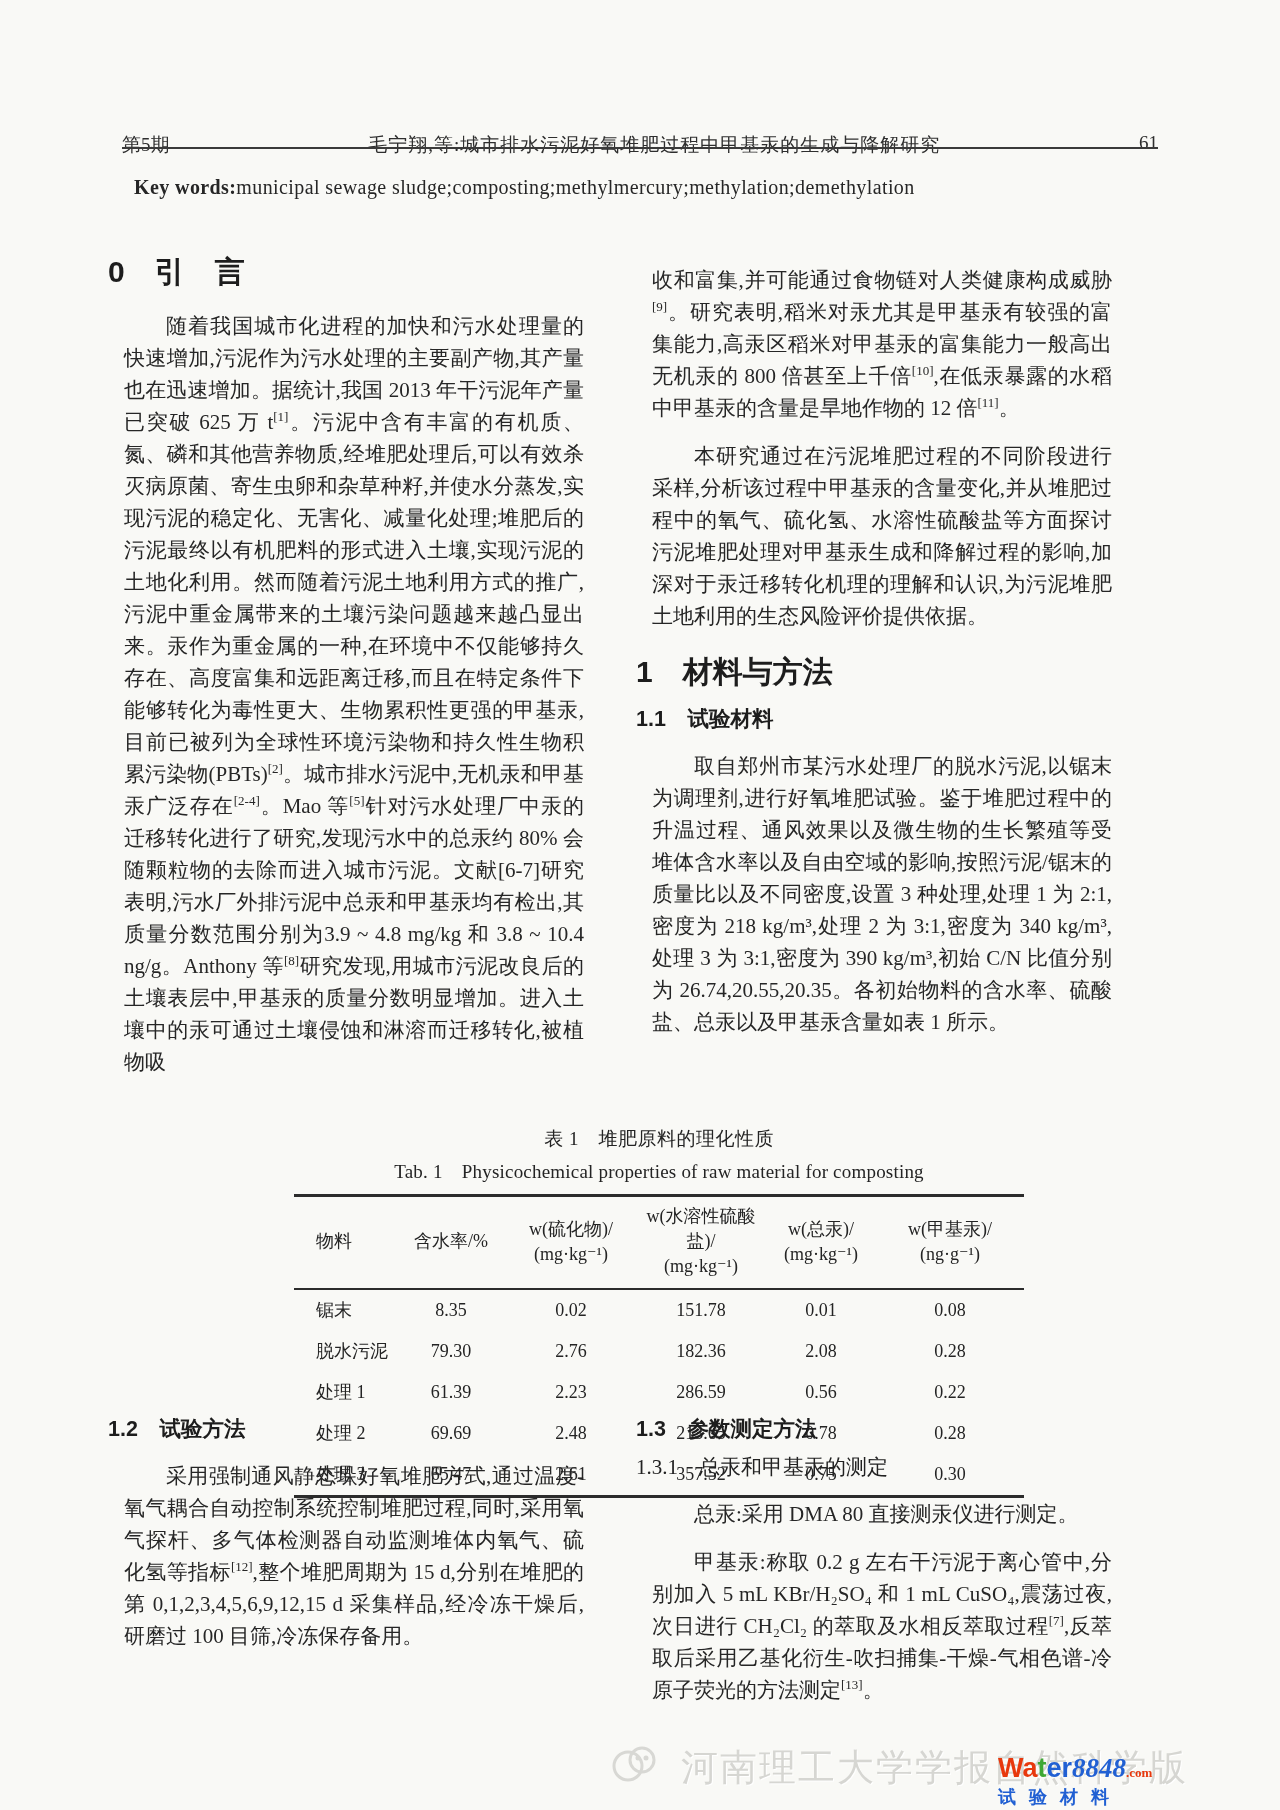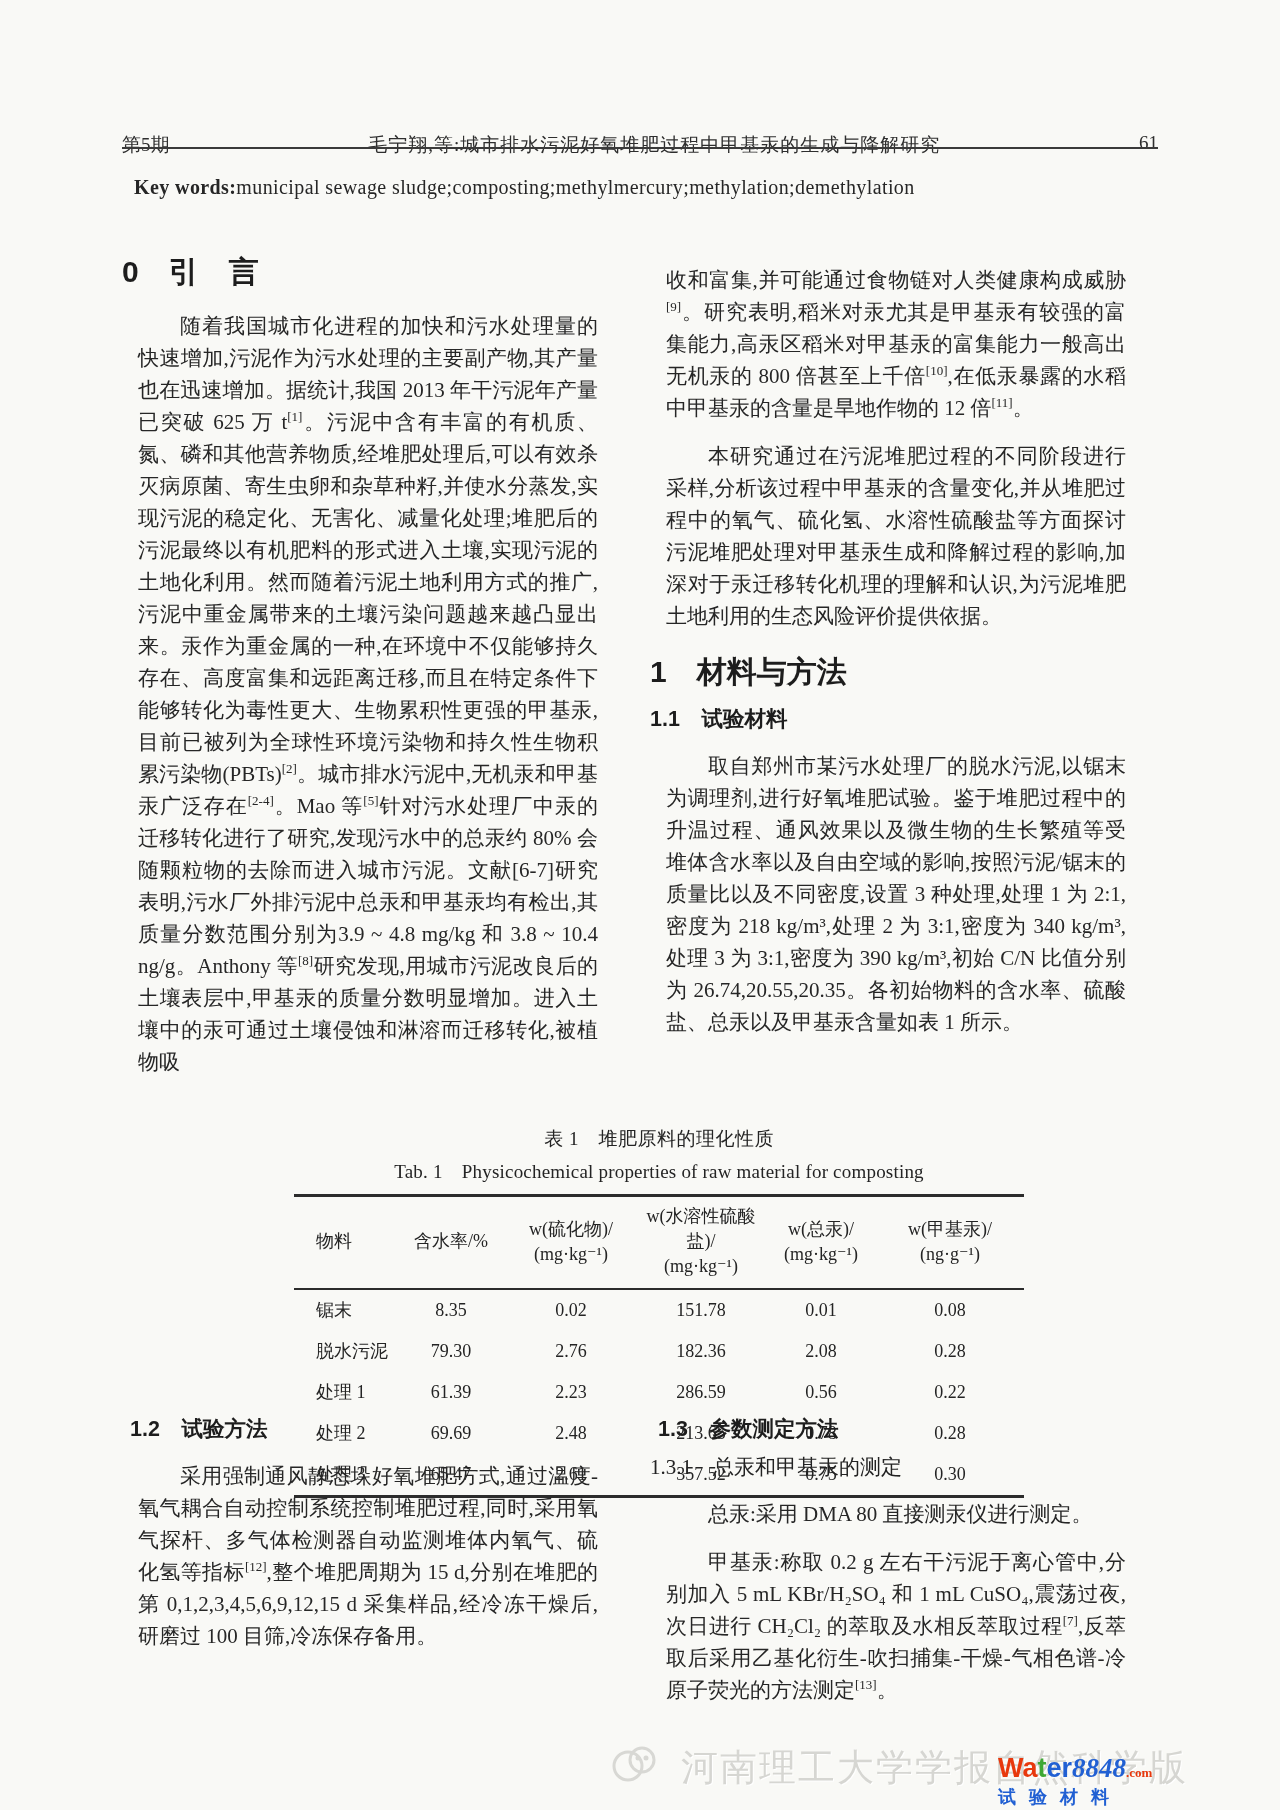--- a/index.html
+++ b/index.html
@@ -23,21 +23,21 @@
     position:absolute;top:147px;left:122px;width:1036px;height:0;
     border-top:2px solid #3a3a3a;
   }
   .keywords{
     position:absolute;top:164px;left:122px;width:1036px;
     font-size:20px;margin:12px;letter-spacing:.4px;
   }
   .keywords .kw-label{font-weight:bold;}
   
   .band{
-    position:absolute;left:122px;width:1036px;
+    position:absolute;left:108px;width:1036px;
     display:flex;gap:36px;
   }
   .band1{top:248px;}
   .band2{top:1412px;}
   .col{
     width:492px;
     font-size:21px;line-height:32px;
     text-align:justify;text-justify:inter-ideograph;
   }
   .col p{margin:16px;}
@@ -46,21 +46,21 @@
     font-family:"Liberation Sans","DejaVu Sans",sans-serif;
     font-weight:bold;font-size:30px;line-height:40px;
     margin:4px 0 18px 0;color:#1d1d1d;text-align:left;
   }
   h1.sec2{margin:20px 0 12px 0;}
   h2.subsec{
     font-family:"Liberation Sans","DejaVu Sans",sans-serif;
     font-weight:bold;font-size:21.5px;line-height:30px;
     margin:0 0 8px 0;color:#1d1d1d;text-align:left;
   }
-  h2.subsec-mid{margin:2px 0 8px 8px;}
+  h2.subsec-mid{margin:2px 0 8px 0;}
   h3.subsubsec{
     font-size:21px;line-height:30px;font-weight:normal;
     margin:2px 0 6px 0;color:#222;text-align:left;
   }
   sup.ref{font-size:.62em;line-height:0;}
   
   .table-block{
     position:absolute;top:1110px;left:122px;width:1036px;margin:16px;
   }
   .table-inner{margin-left:156px;width:730px;}

